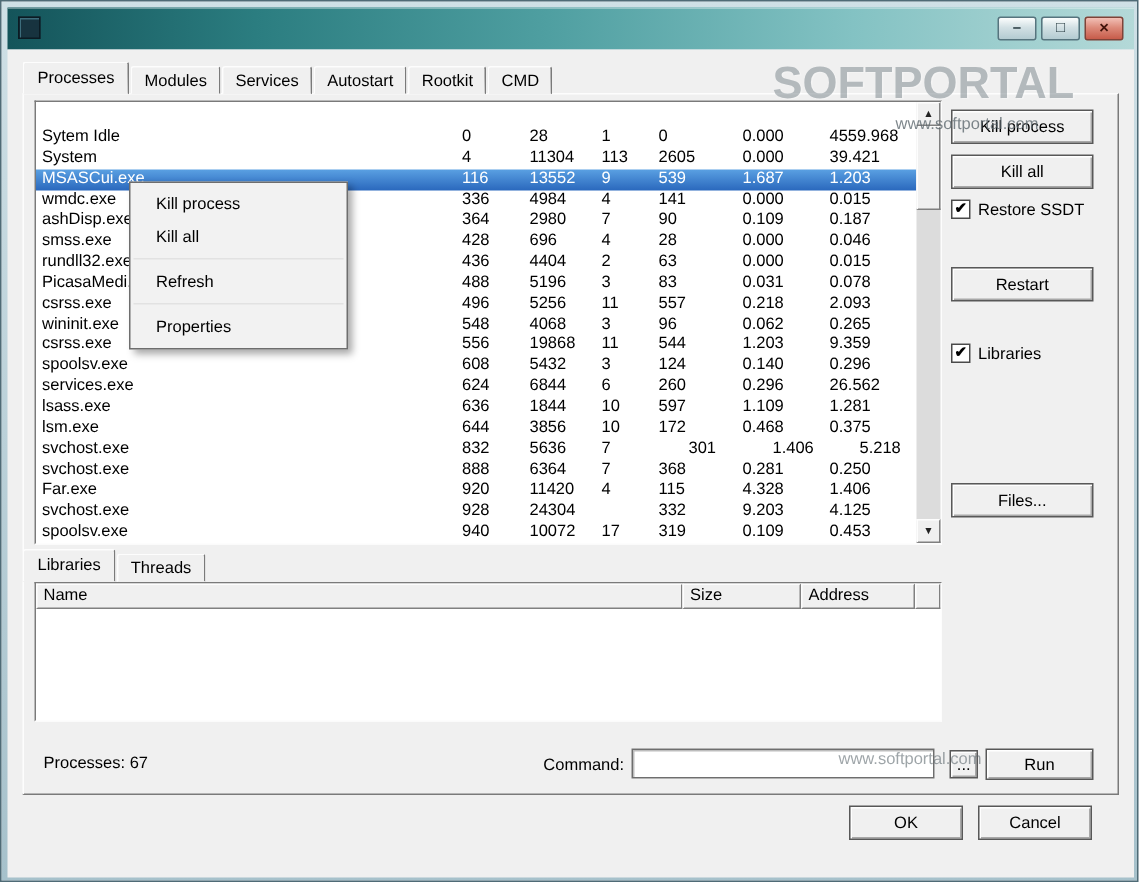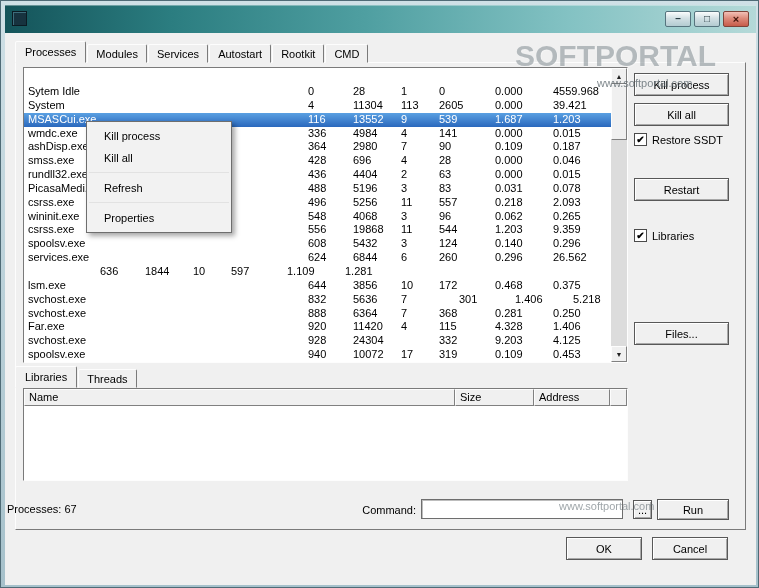--- a/index.html
+++ b/index.html
@@ -128,21 +128,21 @@
 
   
   .ltable {
     position:absolute; left:18px; top:355px; width:605px; height:93px;
     background:#fff; z-index:2;
     border:1px solid; border-color:#7a7a7a #fdfdfd #fdfdfd #7a7a7a;
   }
   .lbody { position:absolute; left:0; top:17px; width:603px; height:74px; background:#fff; }
 
   
-  .proc-count { position:absolute; left:2px; top:470px; z-index:2; }
+  .proc-count { position:absolute; left:24px; top:470px; z-index:2; }
   .cmd-label  { position:absolute; left:344px; top:471px; width:67px; text-align:right; z-index:2; }
   .cmd-input {
     position:absolute; left:416px; top:466px; width:202px; height:20px;
     background:#fff; border:1px solid #6e6e6e;
     box-shadow:inset 1px 1px 0 #bdbdbd;
     font-family:inherit; font-size:11px; padding:0 3px; z-index:2;
   }
   .browse { left:628px; top:467px; width:19px; height:19px; }
   .run    { left:652px; top:466px; width:72px; height:21px; }
 
@@ -318,20 +318,21 @@
             <div class="tcell" style="width: 208px;">services.exe</div>
             <div class="tcell" style="width: 72px;"></div>
             <div class="tcell" style="width: 45px;">624</div>
             <div class="tcell" style="width: 48px;">6844</div>
             <div class="tcell" style="width: 38px;">6</div>
             <div class="tcell" style="width: 56px;">260</div>
             <div class="tcell" style="width: 58px;">0.296</div>
             <div class="tcell" style="width: 62px;">26.562</div>
           </div>
           <div class="trow">
+            <div class="tcell" style="width: 208px;">lsass.exe</div>
             <div class="tcell" style="width: 72px;"></div>
             <div class="tcell" style="width: 45px;">636</div>
             <div class="tcell" style="width: 48px;">1844</div>
             <div class="tcell" style="width: 38px;">10</div>
             <div class="tcell" style="width: 56px;">597</div>
             <div class="tcell" style="width: 58px;">1.109</div>
             <div class="tcell" style="width: 62px;">1.281</div>
           </div>
           <div class="trow">
             <div class="tcell" style="width: 208px;">lsm.exe</div>

